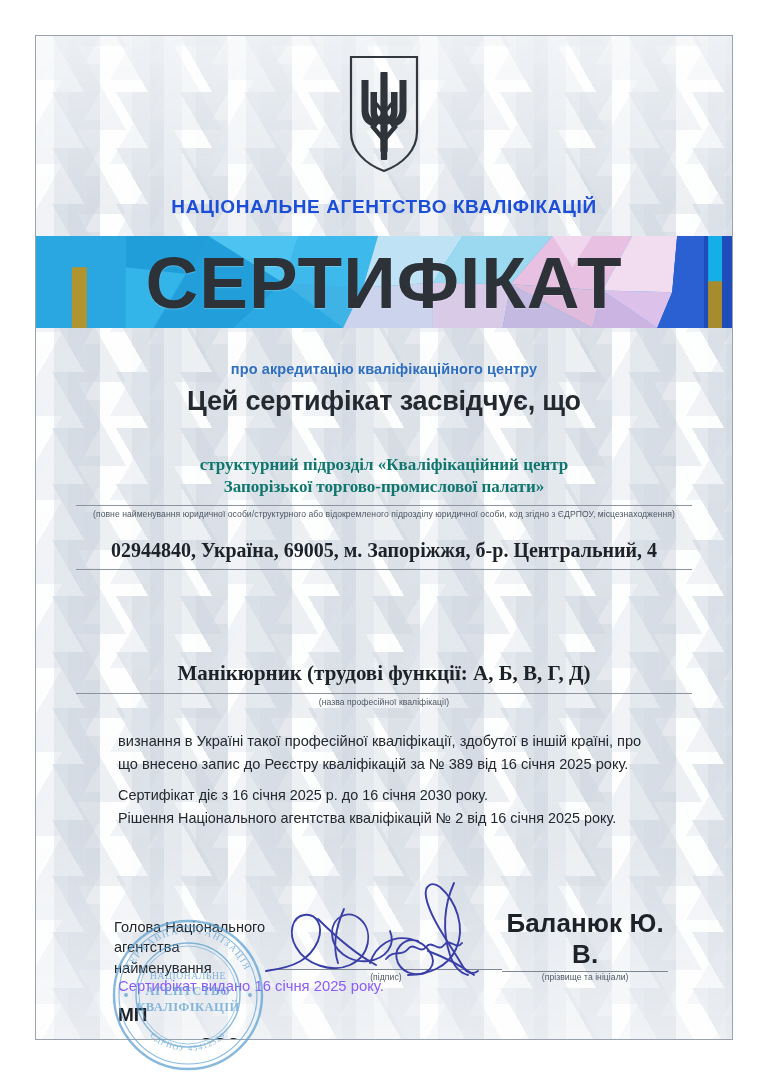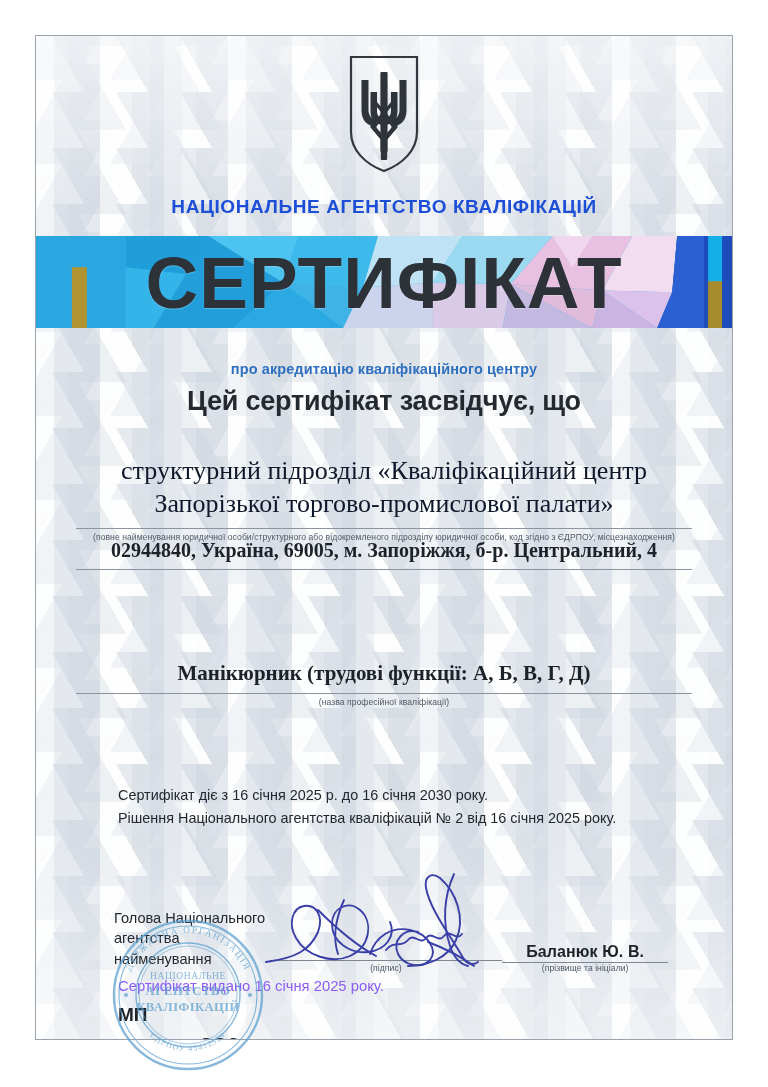--- a/index.html
+++ b/index.html
@@ -52,21 +52,21 @@
 
   
   #subtitle{position:absolute;left:0;right:0;top:325px;text-align:center;z-index:4;
       font-size:14.5px;font-weight:bold;color:#2f6fbf;letter-spacing:.1px;}
   #attests{position:absolute;left:0;right:0;top:350px;text-align:center;z-index:4;
       font-size:27px;font-weight:bold;color:#24292f;letter-spacing:-.2px;}
 
   .serif{font-family:"Liberation Serif","DejaVu Serif",serif;}
 
   #org-block{position:absolute;left:40px;right:40px;top:418px;z-index:4;text-align:center;}
-  #org-block .org-line{font-size:26px;font-weight:normal;color:#0f172a;line-height:1.28;}
+  #org-block .org-line{font-size:17px;font-weight:bold;color:#0f766e;line-height:1.28;}
   .rule{height:1px;background:#8b949f;margin:7px 0 3px;}
   .caption{font-size:8.6px;color:#4e5864;text-align:center;letter-spacing:.05px;}
 
   #addr-block{position:absolute;left:40px;right:40px;top:503px;z-index:4;text-align:center;}
   #addr-block .addr{font-size:20px;font-weight:bold;color:#1d2228;}
 
   #para1{position:absolute;left:82px;right:82px;top:556px;z-index:4;
       font-size:14.6px;line-height:1.55;color:#23282e;text-align:justify;text-align-last:justify;}
 
   #qual-block{position:absolute;left:40px;right:40px;top:625px;z-index:4;text-align:center;}
@@ -80,21 +80,21 @@
 
   
   #sig-row{position:absolute;left:78px;right:64px;top:872px;z-index:4;
       display:flex;align-items:flex-end;justify-content:space-between;}
   #sig-left{font-size:14.6px;line-height:1.4;color:#23282e;font-weight:500;padding-bottom:4px;}
   #sig-mid{position:relative;width:250px;text-align:center;}
   #sig-mid .sig-rule{height:1px;background:#7d8792;}
   #sig-mid .caption{margin-top:2px;}
   #sig-ink{position:absolute;left:-12px;bottom:-2px;width:270px;height:105px;pointer-events:none;}
   #sig-right{width:178px;text-align:center;}
-  #sig-right .name{font-size:16px;font-weight:bold;color:#1d2228;letter-spacing:.1px;}
+  #sig-right .name{font-size:26px;font-weight:bold;color:#1d2228;letter-spacing:.1px;}
   #sig-right .sig-rule{height:1px;background:#7d8792;margin-top:1px;}
 
   
   #issued{position:absolute;left:82px;top:942px;z-index:4;font-size:14.8px;color:#8b5cf6;}
   #mp{position:absolute;left:82px;top:968px;z-index:4;font-size:19px;font-weight:bold;color:#1d2228;}
   #num-row{position:absolute;left:82px;top:997px;z-index:4;display:flex;align-items:baseline;}
   #num-row .nlabel{font-size:19px;font-weight:bold;color:#1d2228;}
   #num-row .nbox{margin-left:6px;text-align:center;min-width:150px;}
   #num-row .nval{font-size:24px;font-weight:bold;color:#16191d;letter-spacing:.5px;}
 
@@ -185,20 +185,21 @@
       <div class="rule"></div>
     </div>
 
 
     <div id="qual-block">
       <div class="qual serif">Манікюрник (трудові функції: А, Б, В, Г, Д)</div>
       <div class="rule"></div>
       <div class="caption">(назва професійної кваліфікації)</div>
     </div>
 
+    <div id="para2">визнання в Україні такої професійної кваліфікації, здобутої в іншій країні, про що внесено запис до Реєстру кваліфікацій за № 389 від 16 січня 2025 року.</div>
 
     <div id="validity">
       <div>Сертифікат діє з 16 січня 2025  р. до 16 січня 2030 року.</div>
       <div>Рішення Національного агентства кваліфікацій № 2 від 16 січня 2025  року.</div>
     </div>
 
     <div id="sig-row">
 
       <div id="sig-left">
         <div>Голова Національного</div>

